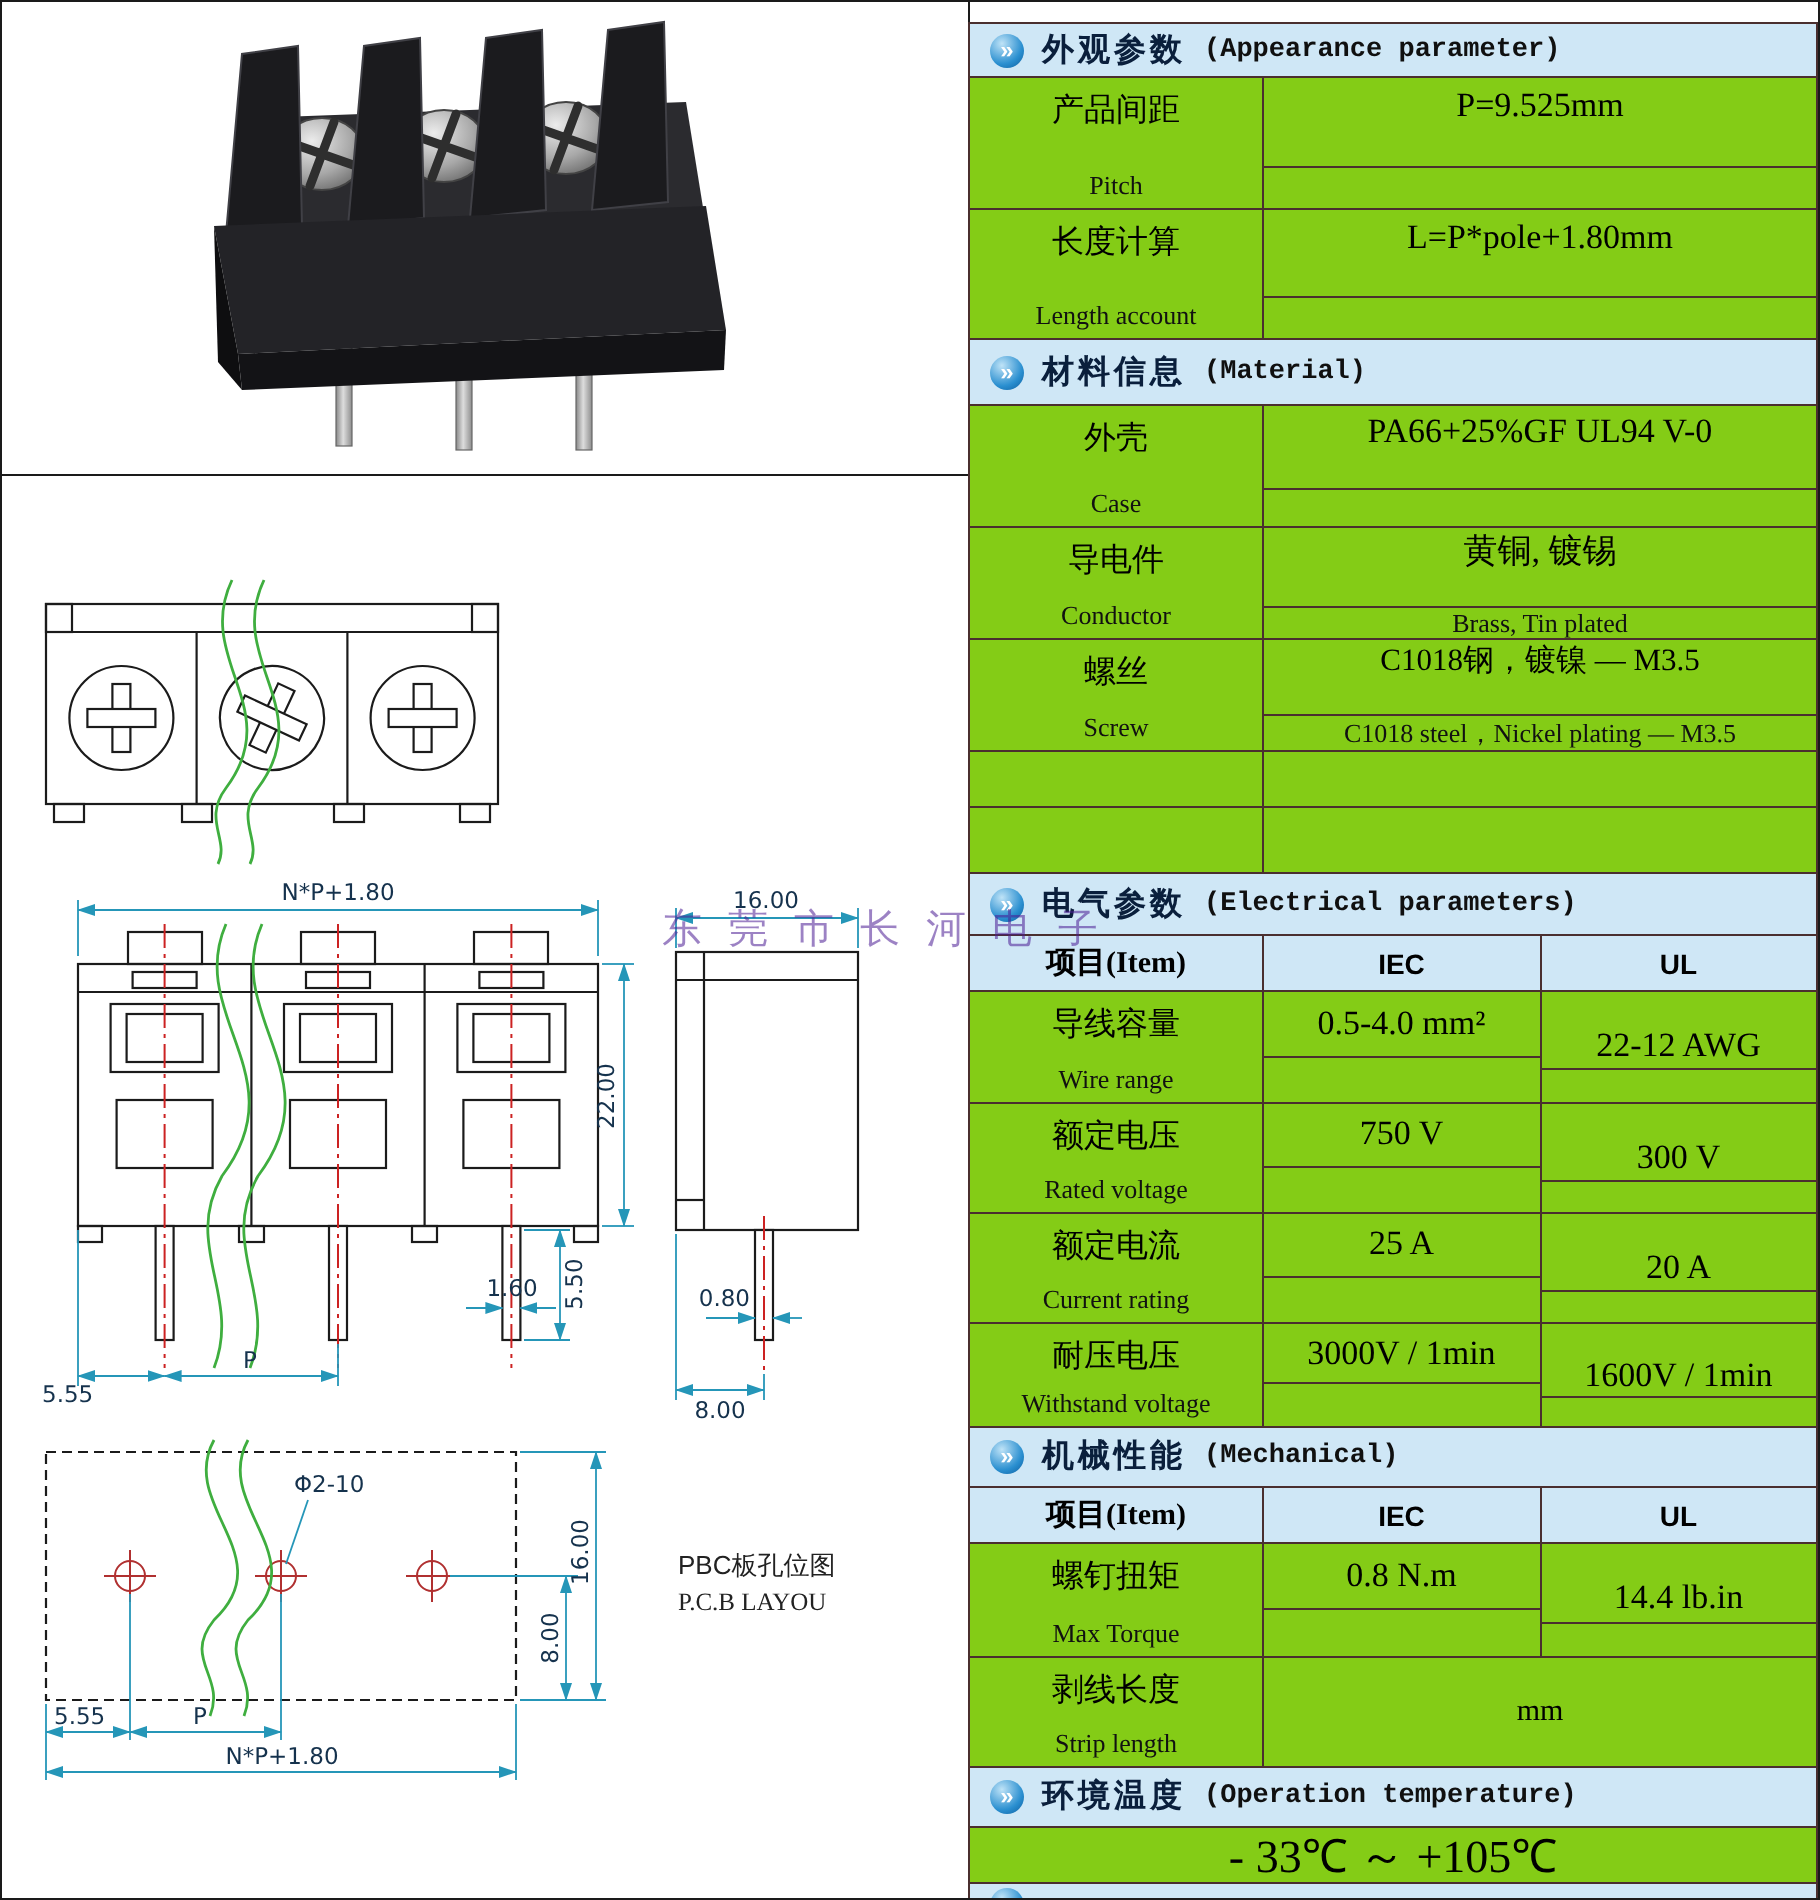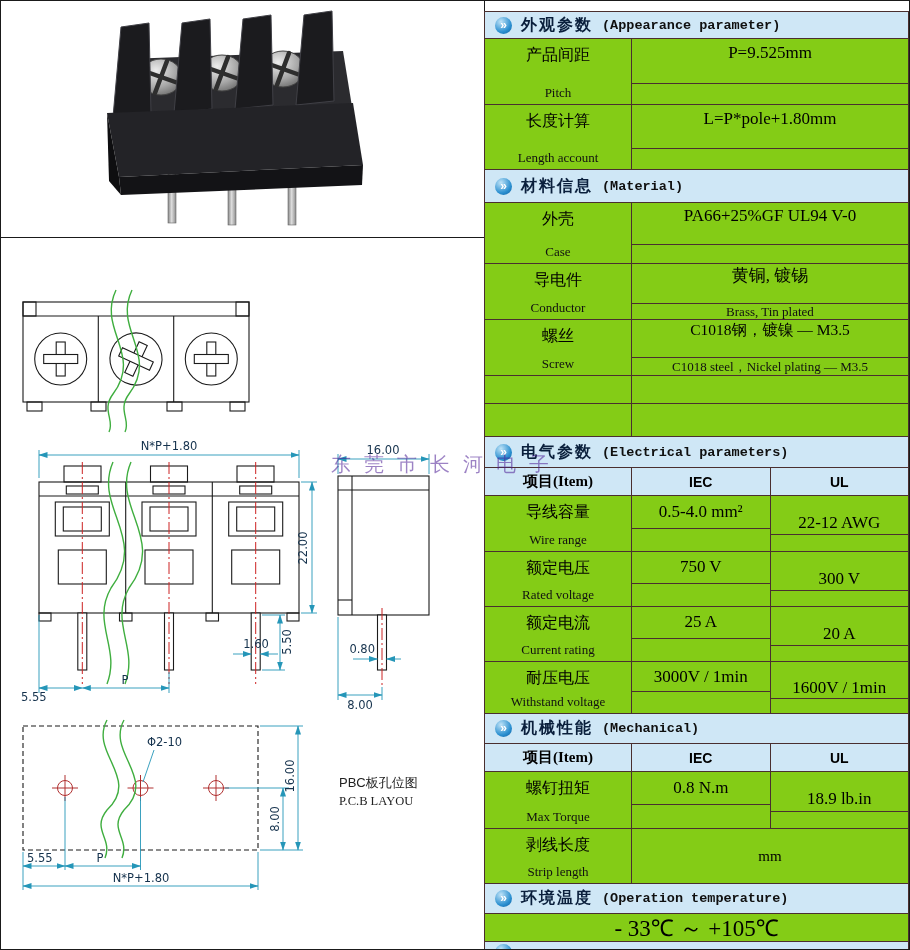--- a/index.html
+++ b/index.html
@@ -444,21 +444,21 @@
     <div class="row h57">
       <div class="label-cell">
         <div class="label-zh">螺钉扭矩</div>
         <div class="label-en">Max Torque</div>
       </div>
       <div class="val-col">
         <div class="val-top">0.8 N.m</div>
         <div class="val-bottom"></div>
       </div>
       <div class="val-col last">
-        <div class="val-top">18.9 lb.in</div>
+        <div class="val-top">14.4 lb.in</div>
         <div class="val-bottom"></div>
       </div>
     </div>
 
     <div class="row h55">
       <div class="label-cell">
         <div class="label-zh">剥线长度</div>
         <div class="label-en">Strip length</div>
       </div>
       <div class="strip-unit">mm</div>

